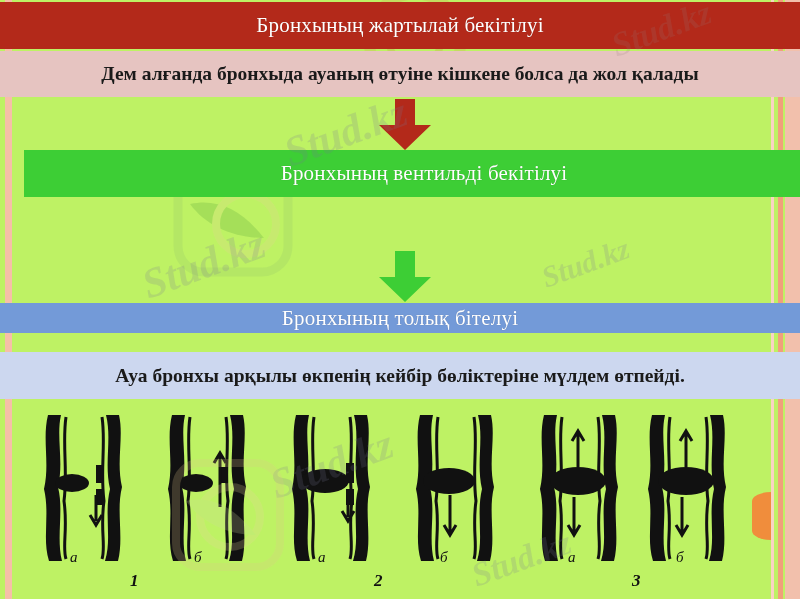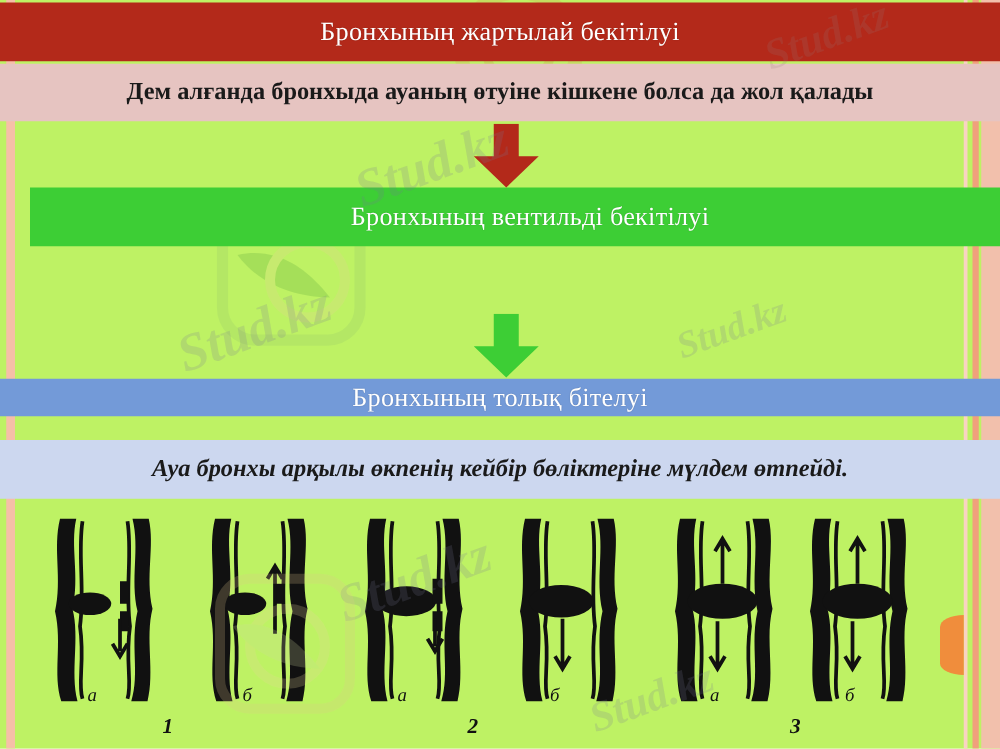--- a/index.html
+++ b/index.html
@@ -62,21 +62,21 @@
   }
 
   
   #head-red  { top: 2px;   height: 47px;  background: #b3291a; z-index: 5; }
   #body-red  { top: 51px;  height: 46px;  background: #e6c4c1; z-index: 5; }
   
   #head-green{ top: 150px; height: 47px;  background: #3dce35; z-index: 5; margin-left: 24px; }
   #body-green{ top: 199px; height: 47px;  background: #c8e6c0; z-index: 5; }
   
   #head-blue { top: 303px; height: 30px;  background: #739ad8; z-index: 5; }
-  #body-blue { top: 352px; height: 47px;  background: #ccd7ef; z-index: 5; font-style: italic; }
+  #body-blue { top: 352px; height: 47px;  background: #ccd7ef; z-index: 5; }
 
   
   .arrow {
     position: absolute;
     width: 56px;
     height: 52px;
     z-index: 6;
   }
   #arrow-red   { left: 377px; top: 99px; }
   #arrow-green { left: 377px; top: 251px; }

